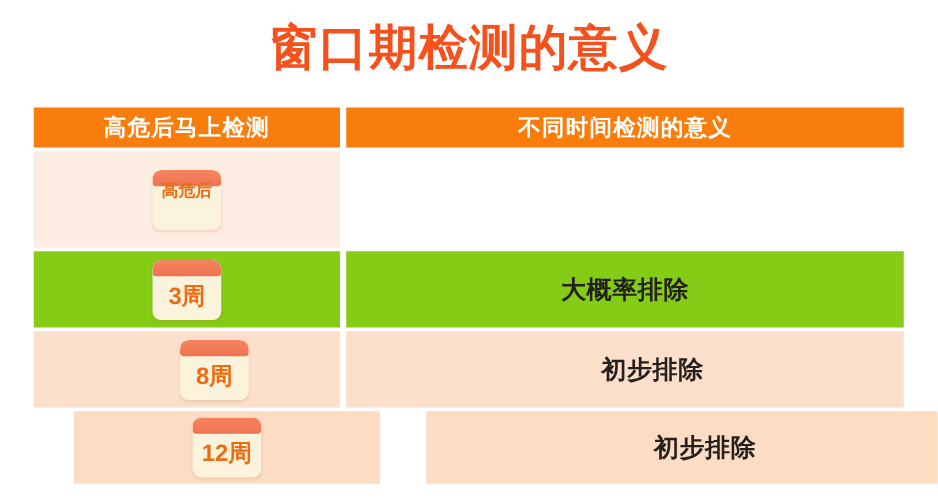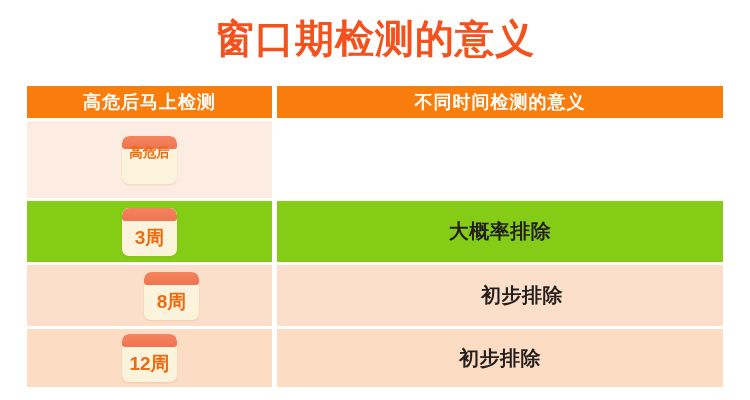--- a/index.html
+++ b/index.html
@@ -86,21 +86,21 @@
   
   .body-row .cell-left,
   .body-row .cell-right {
     display: flex;
     align-items: center;
     justify-content: center;
   }
   .r1 .cell-left, .r1 .cell-right { background: #fdece1; height: 77px; }
   .r2 .cell-left, .r2 .cell-right { background: #84cc16; height: 61px; }
   .r3 .cell-left, .r3 .cell-right { background: #fbdfca; height: 61px; padding-left: 44px; }
-  .r4 .cell-left, .r4 .cell-right { background: #fcdcc3; height: 58px; }
+  .r4 .cell-left, .r4 .cell-right { background: #fcdcc3; height: 58px; margin-left: 32px; }
 
   .desc {
     font-size: 20px;
     font-weight: 700;
     color: #241f1c;
     letter-spacing: 0.5px;
     white-space: nowrap;
     text-align: center;
   }
 

